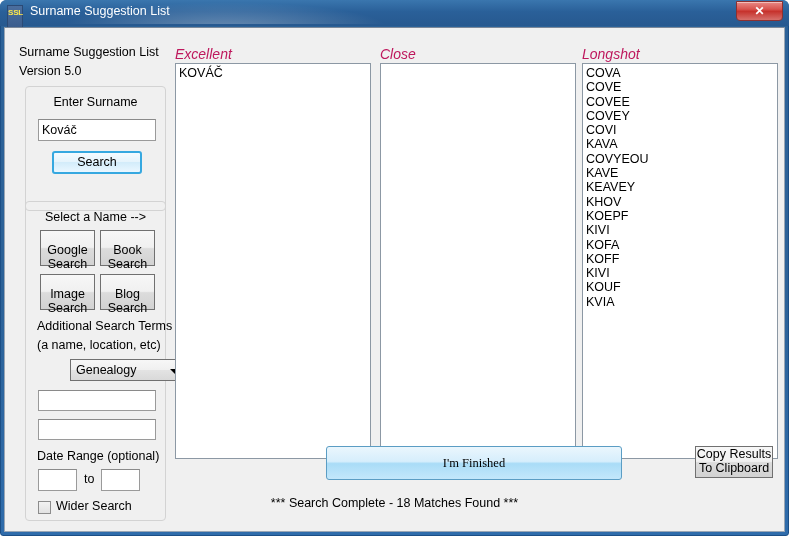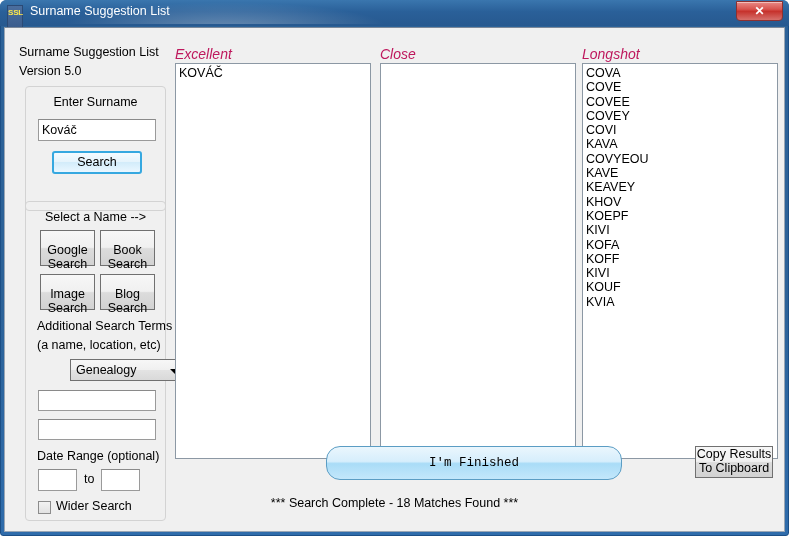--- a/index.html
+++ b/index.html
@@ -211,26 +211,26 @@
     line-height: 14.3px;
     white-space: nowrap;
     font-family: "Liberation Sans", sans-serif;
   }
 
   
   .btn-finished {
     position: absolute;
     box-sizing: border-box;
     border: 1px solid #5b9dc4;
-    border-radius: 14px;
+    border-radius: 3px;
     background: linear-gradient(180deg,#eaf6fd 0%, #d6eefc 45%, #a9dcf7 52%, #c3e7fb 100%);
     font-size: 12.5px;
     color: #000000;
     text-align: center;
-    font-family: Liberation Mono, monospace;
+    font-family: Liberation Serif, serif;
   }
   .status-text {
     position: absolute;
     width: 100%;
     text-align: center;
     font-size: 12.5px;
     color: #000000;
   }
 </style>
 </head>

